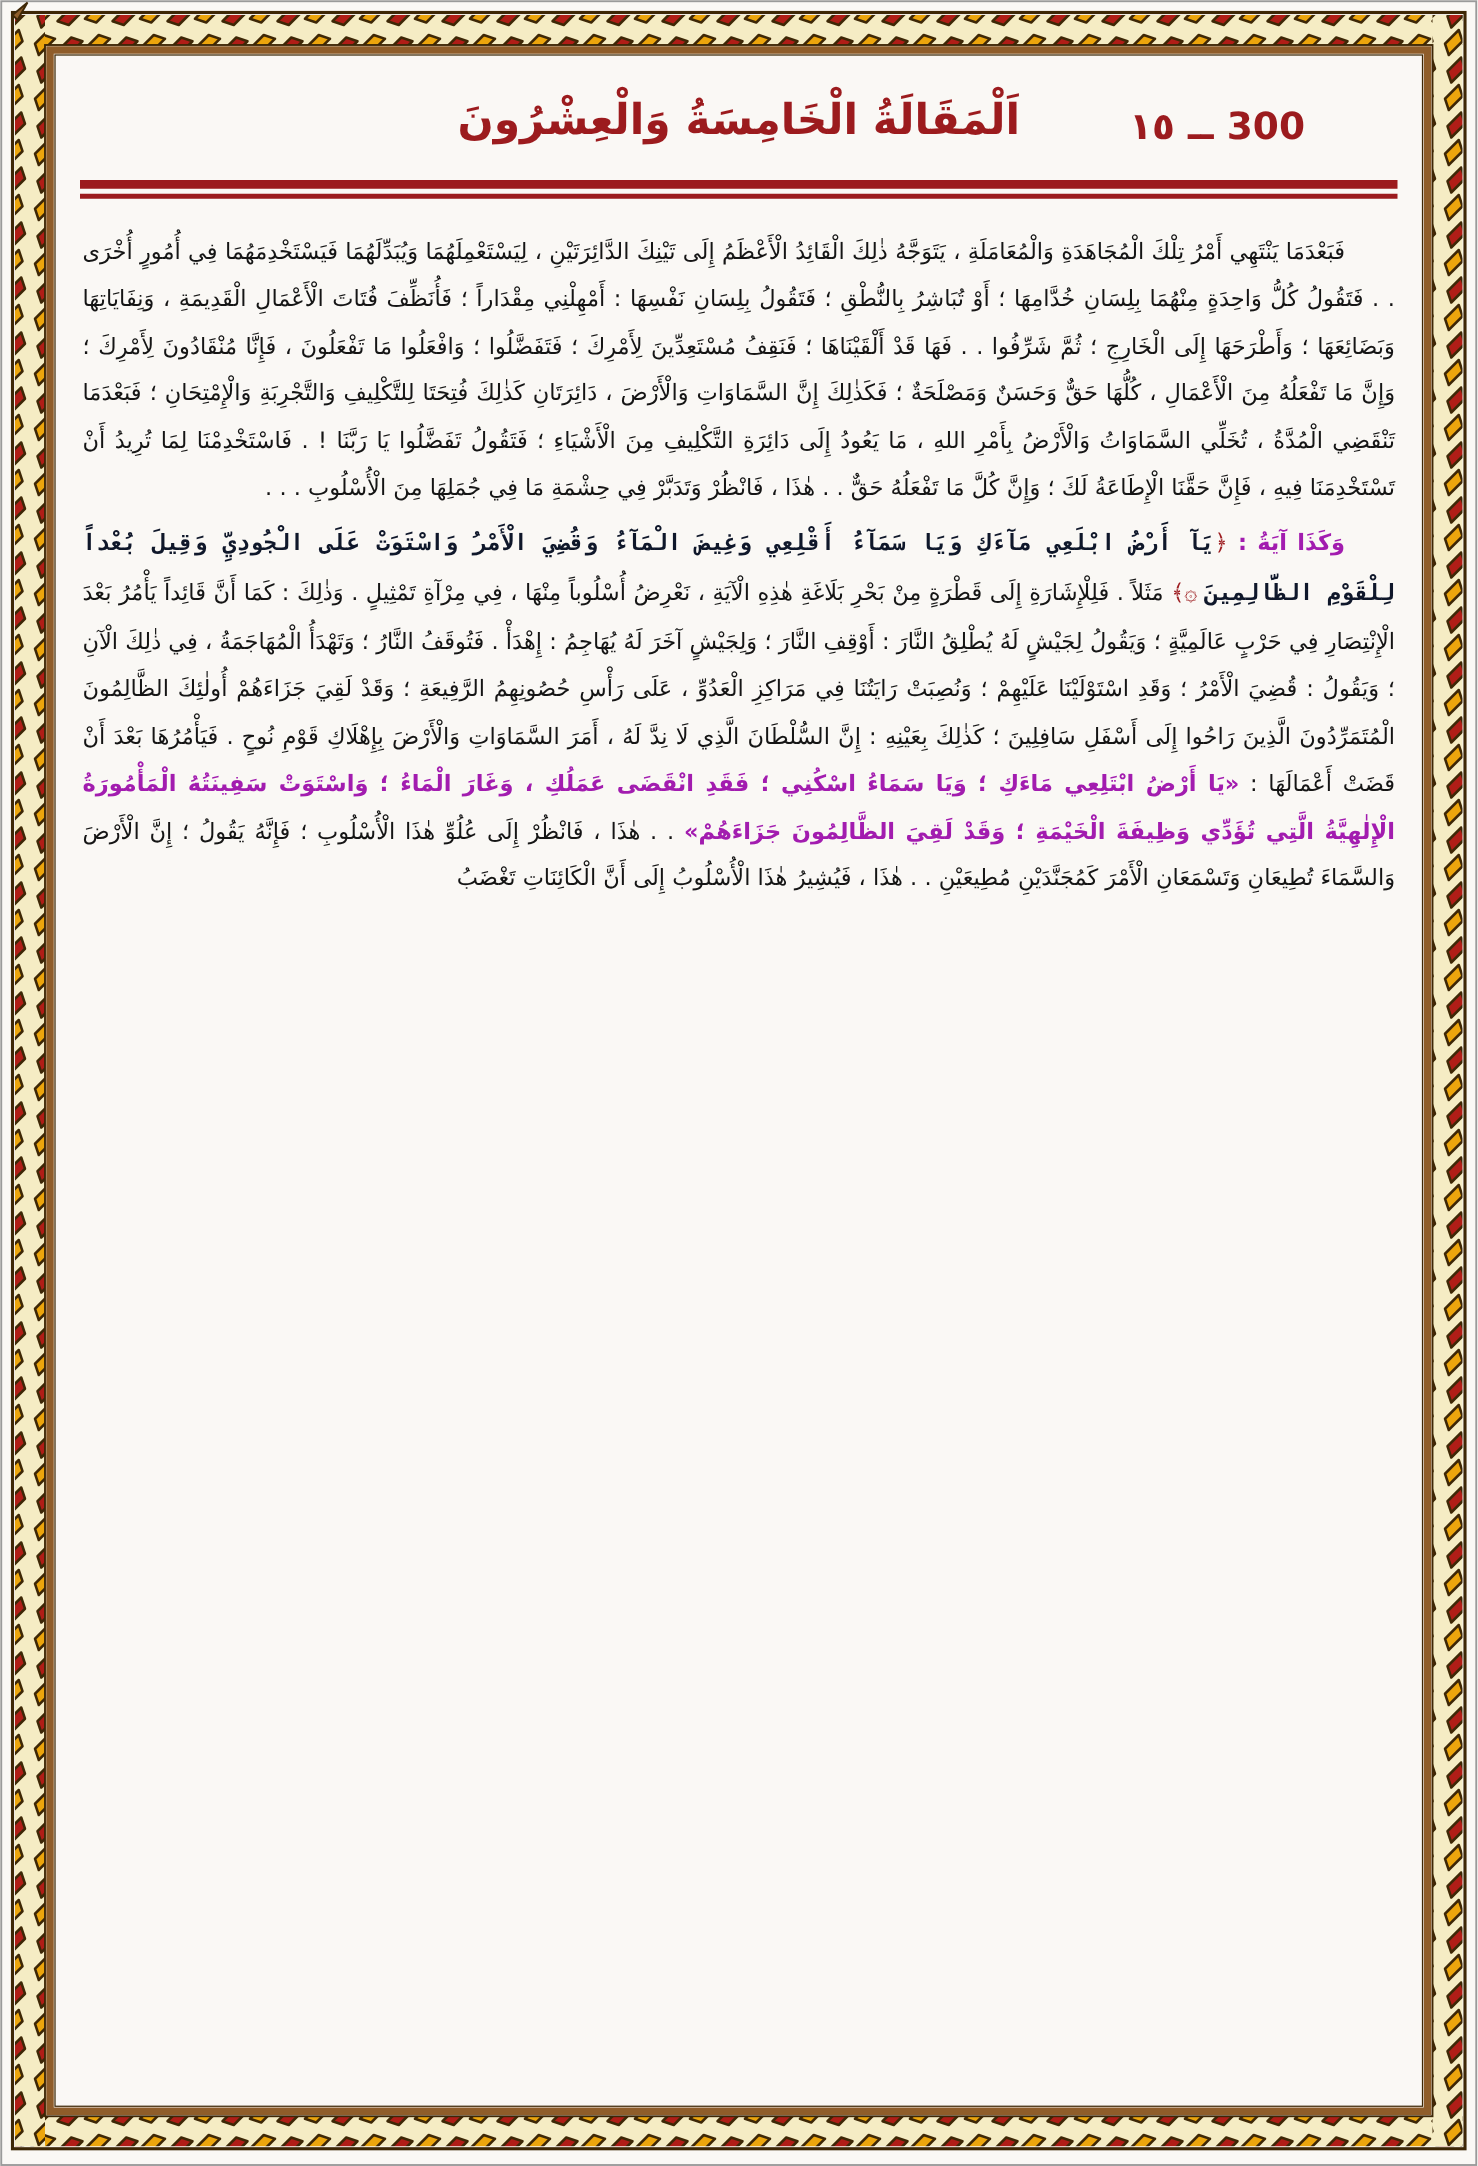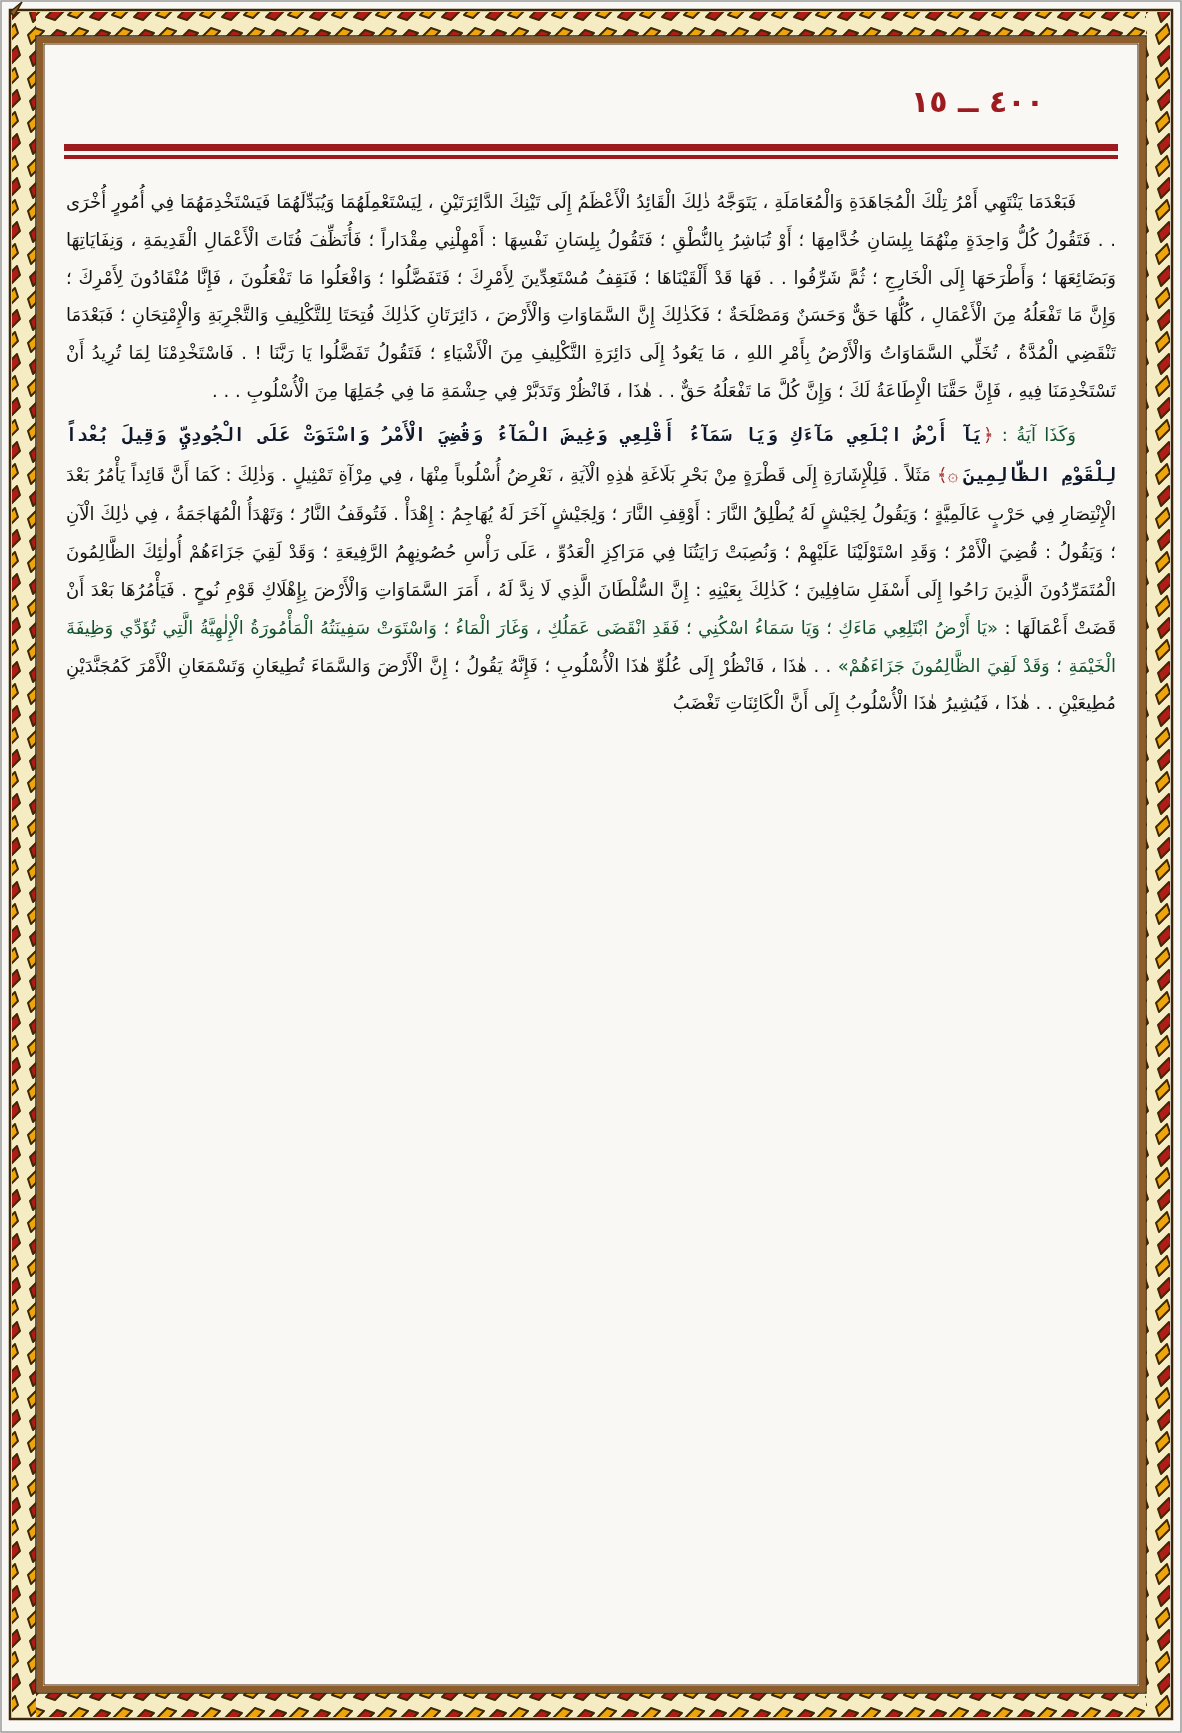--- a/index.html
+++ b/index.html
@@ -35,21 +35,21 @@
     margin-top:24px;
     padding:0 16px;
     color:#151515;
     font-size:18px;
     line-height:2.1;
     text-align:justify;
     text-justify:inter-word;
   }
   .para{margin:0;text-indent:40px;}
   .para + .para{margin-top:6px;}
-  .red{color:#14532d;font-weight:normal;}
+  .red{color:#a21caf;font-weight:bold;}
   .blue{color:#0f172a;font-weight:bold;font-family:Liberation Mono, monospace;}
   .orn{color:#9c1b1e;font-weight:normal;}
 </style>
 </head>
 <body>
 
 <div class="page">
 
   <svg class="frame" width="1182" height="1733" viewBox="0 0 1182 1733" xmlns="http://www.w3.org/2000/svg">
     <defs>
@@ -83,21 +83,22 @@
     <rect x="36" y="36" width="1110" height="1657" fill="none" stroke="#3e2706" stroke-width="1.5"></rect>
     <rect x="40" y="40" width="1102" height="1649" fill="none" stroke="#8f5d2a" stroke-width="6"></rect>
     <rect x="44" y="44" width="1094" height="1641" fill="none" stroke="#3e2706" stroke-width="1"></rect>
 
     <path d="M10 12 L22 2 L14 16 Z" fill="#8f5d2a" stroke="#3e2706" stroke-width="1.5"></path>
   </svg>
 
   <div class="content">
 
     <div class="header">
-      <div class="page-number">٤٠٠ ــ ١٥</div>
+      <div class="page-number">300 ــ ١٥</div>
+      <h1 class="title">اَلْمَقَالَةُ الْخَامِسَةُ وَالْعِشْرُونَ</h1>
     </div>
 
     <div class="rule">
       <div class="rule-thick"></div>
       <div class="rule-gap"></div>
       <div class="rule-thin"></div>
     </div>
 
     <div class="body">
       <p class="para"><span>فَبَعْدَمَا يَنْتَهِي أَمْرُ تِلْكَ الْمُجَاهَدَةِ وَالْمُعَامَلَةِ ، يَتَوَجَّهُ ذٰلِكَ الْقَائِدُ الْأَعْظَمُ إِلَى تَيْنِكَ الدَّائِرَتَيْنِ ، لِيَسْتَعْمِلَهُمَا وَيُبَدِّلَهُمَا فَيَسْتَخْدِمَهُمَا فِي أُمُورٍ أُخْرَى . . فَتَقُولُ كُلُّ وَاحِدَةٍ مِنْهُمَا بِلِسَانِ خُدَّامِهَا ؛ أَوْ تُبَاشِرُ بِالنُّطْقِ ؛ فَتَقُولُ بِلِسَانِ نَفْسِهَا : أَمْهِلْنِي مِقْدَاراً ؛ فَأُنَظِّفَ فُتَاتَ الْأَعْمَالِ الْقَدِيمَةِ ، وَنِفَايَاتِهَا وَبَضَائِعَهَا ؛ وَأَطْرَحَهَا إِلَى الْخَارِجِ ؛ ثُمَّ شَرِّفُوا . . فَهَا قَدْ أَلْقَيْنَاهَا ؛ فَنَقِفُ مُسْتَعِدِّينَ لِأَمْرِكَ ؛ فَتَفَضَّلُوا ؛ وَافْعَلُوا مَا تَفْعَلُونَ ، فَإِنَّا مُنْقَادُونَ لِأَمْرِكَ ؛ وَإِنَّ مَا تَفْعَلُهُ مِنَ الْأَعْمَالِ ، كُلُّهَا حَقٌّ وَحَسَنٌ وَمَصْلَحَةٌ ؛ فَكَذٰلِكَ إِنَّ السَّمَاوَاتِ وَالْأَرْضَ ، دَائِرَتَانِ كَذٰلِكَ فُتِحَتَا لِلتَّكْلِيفِ وَالتَّجْرِبَةِ وَالْإِمْتِحَانِ ؛ فَبَعْدَمَا تَنْقَضِي الْمُدَّةُ ، تُخَلِّي السَّمَاوَاتُ وَالْأَرْضُ بِأَمْرِ اللهِ ، مَا يَعُودُ إِلَى دَائِرَةِ التَّكْلِيفِ مِنَ الْأَشْيَاءِ ؛ فَتَقُولُ تَفَضَّلُوا يَا رَبَّنَا ! . فَاسْتَخْدِمْنَا لِمَا تُرِيدُ أَنْ تَسْتَخْدِمَنَا فِيهِ ، فَإِنَّ حَقَّنَا الْإِطَاعَةُ لَكَ ؛ وَإِنَّ كُلَّ مَا تَفْعَلُهُ حَقٌّ . . هٰذَا ، فَانْظُرْ وَتَدَبَّرْ فِي حِشْمَةِ مَا فِي جُمَلِهَا مِنَ الْأُسْلُوبِ . . .</span></p>

